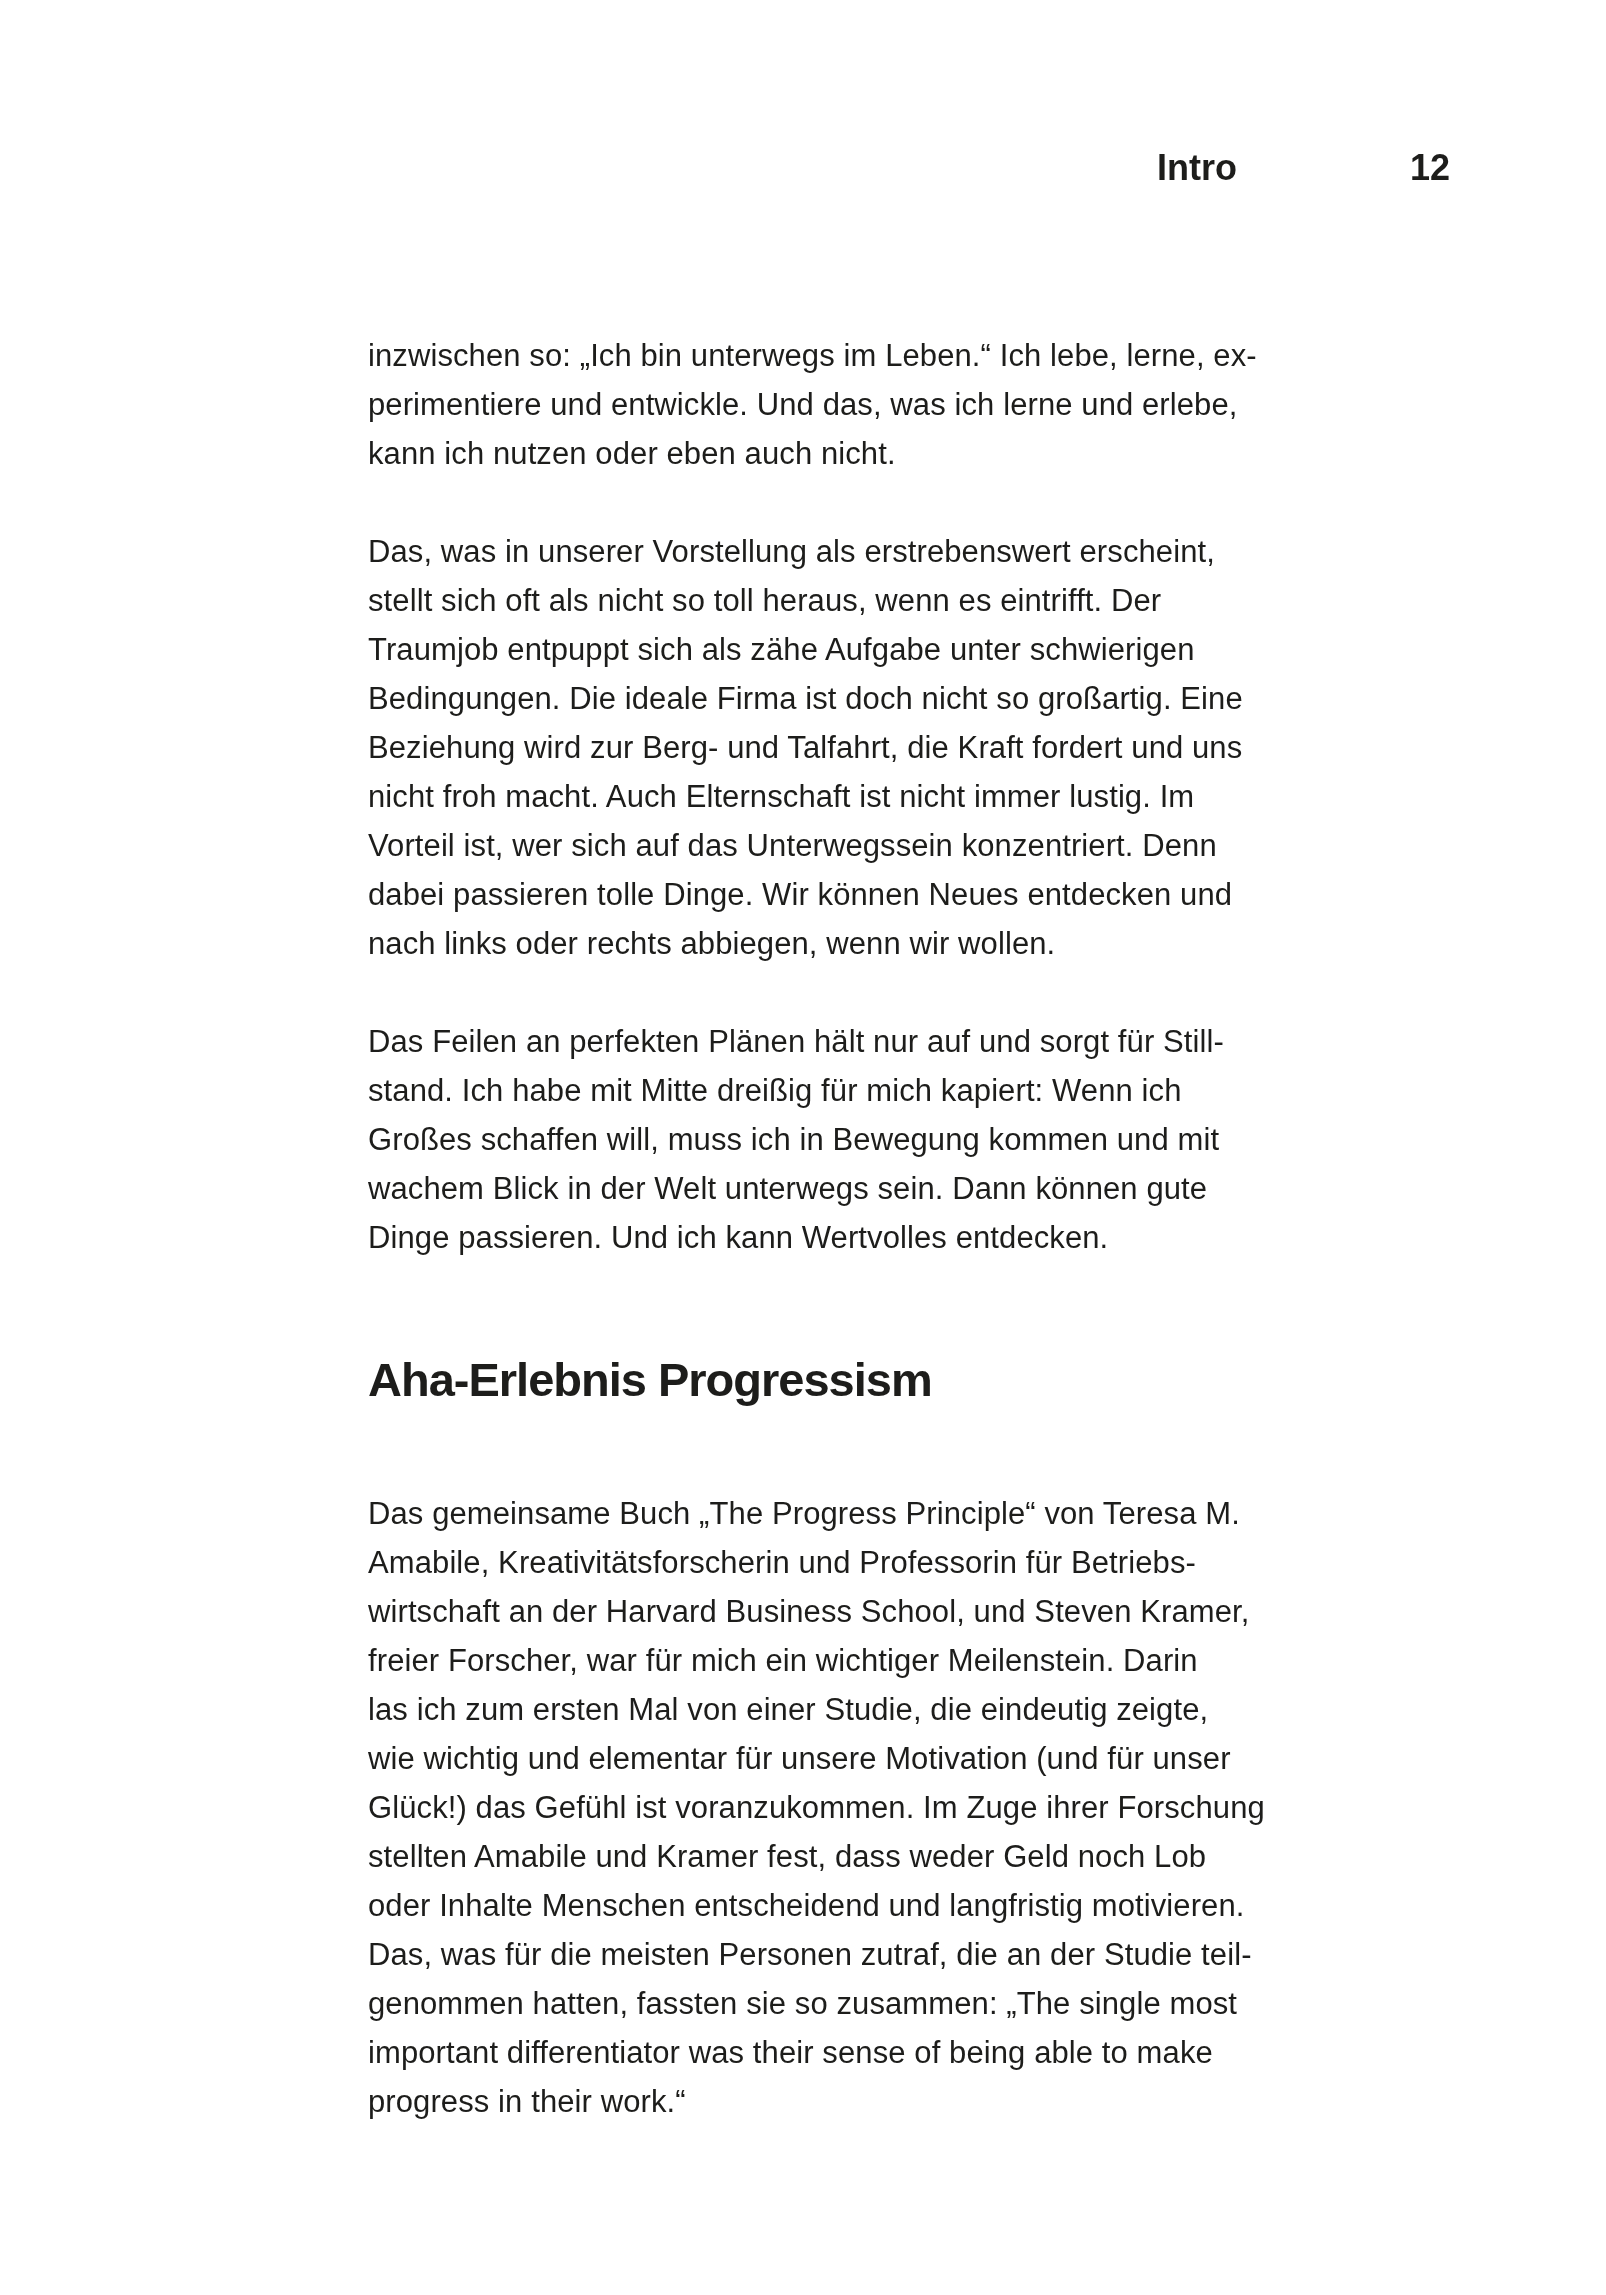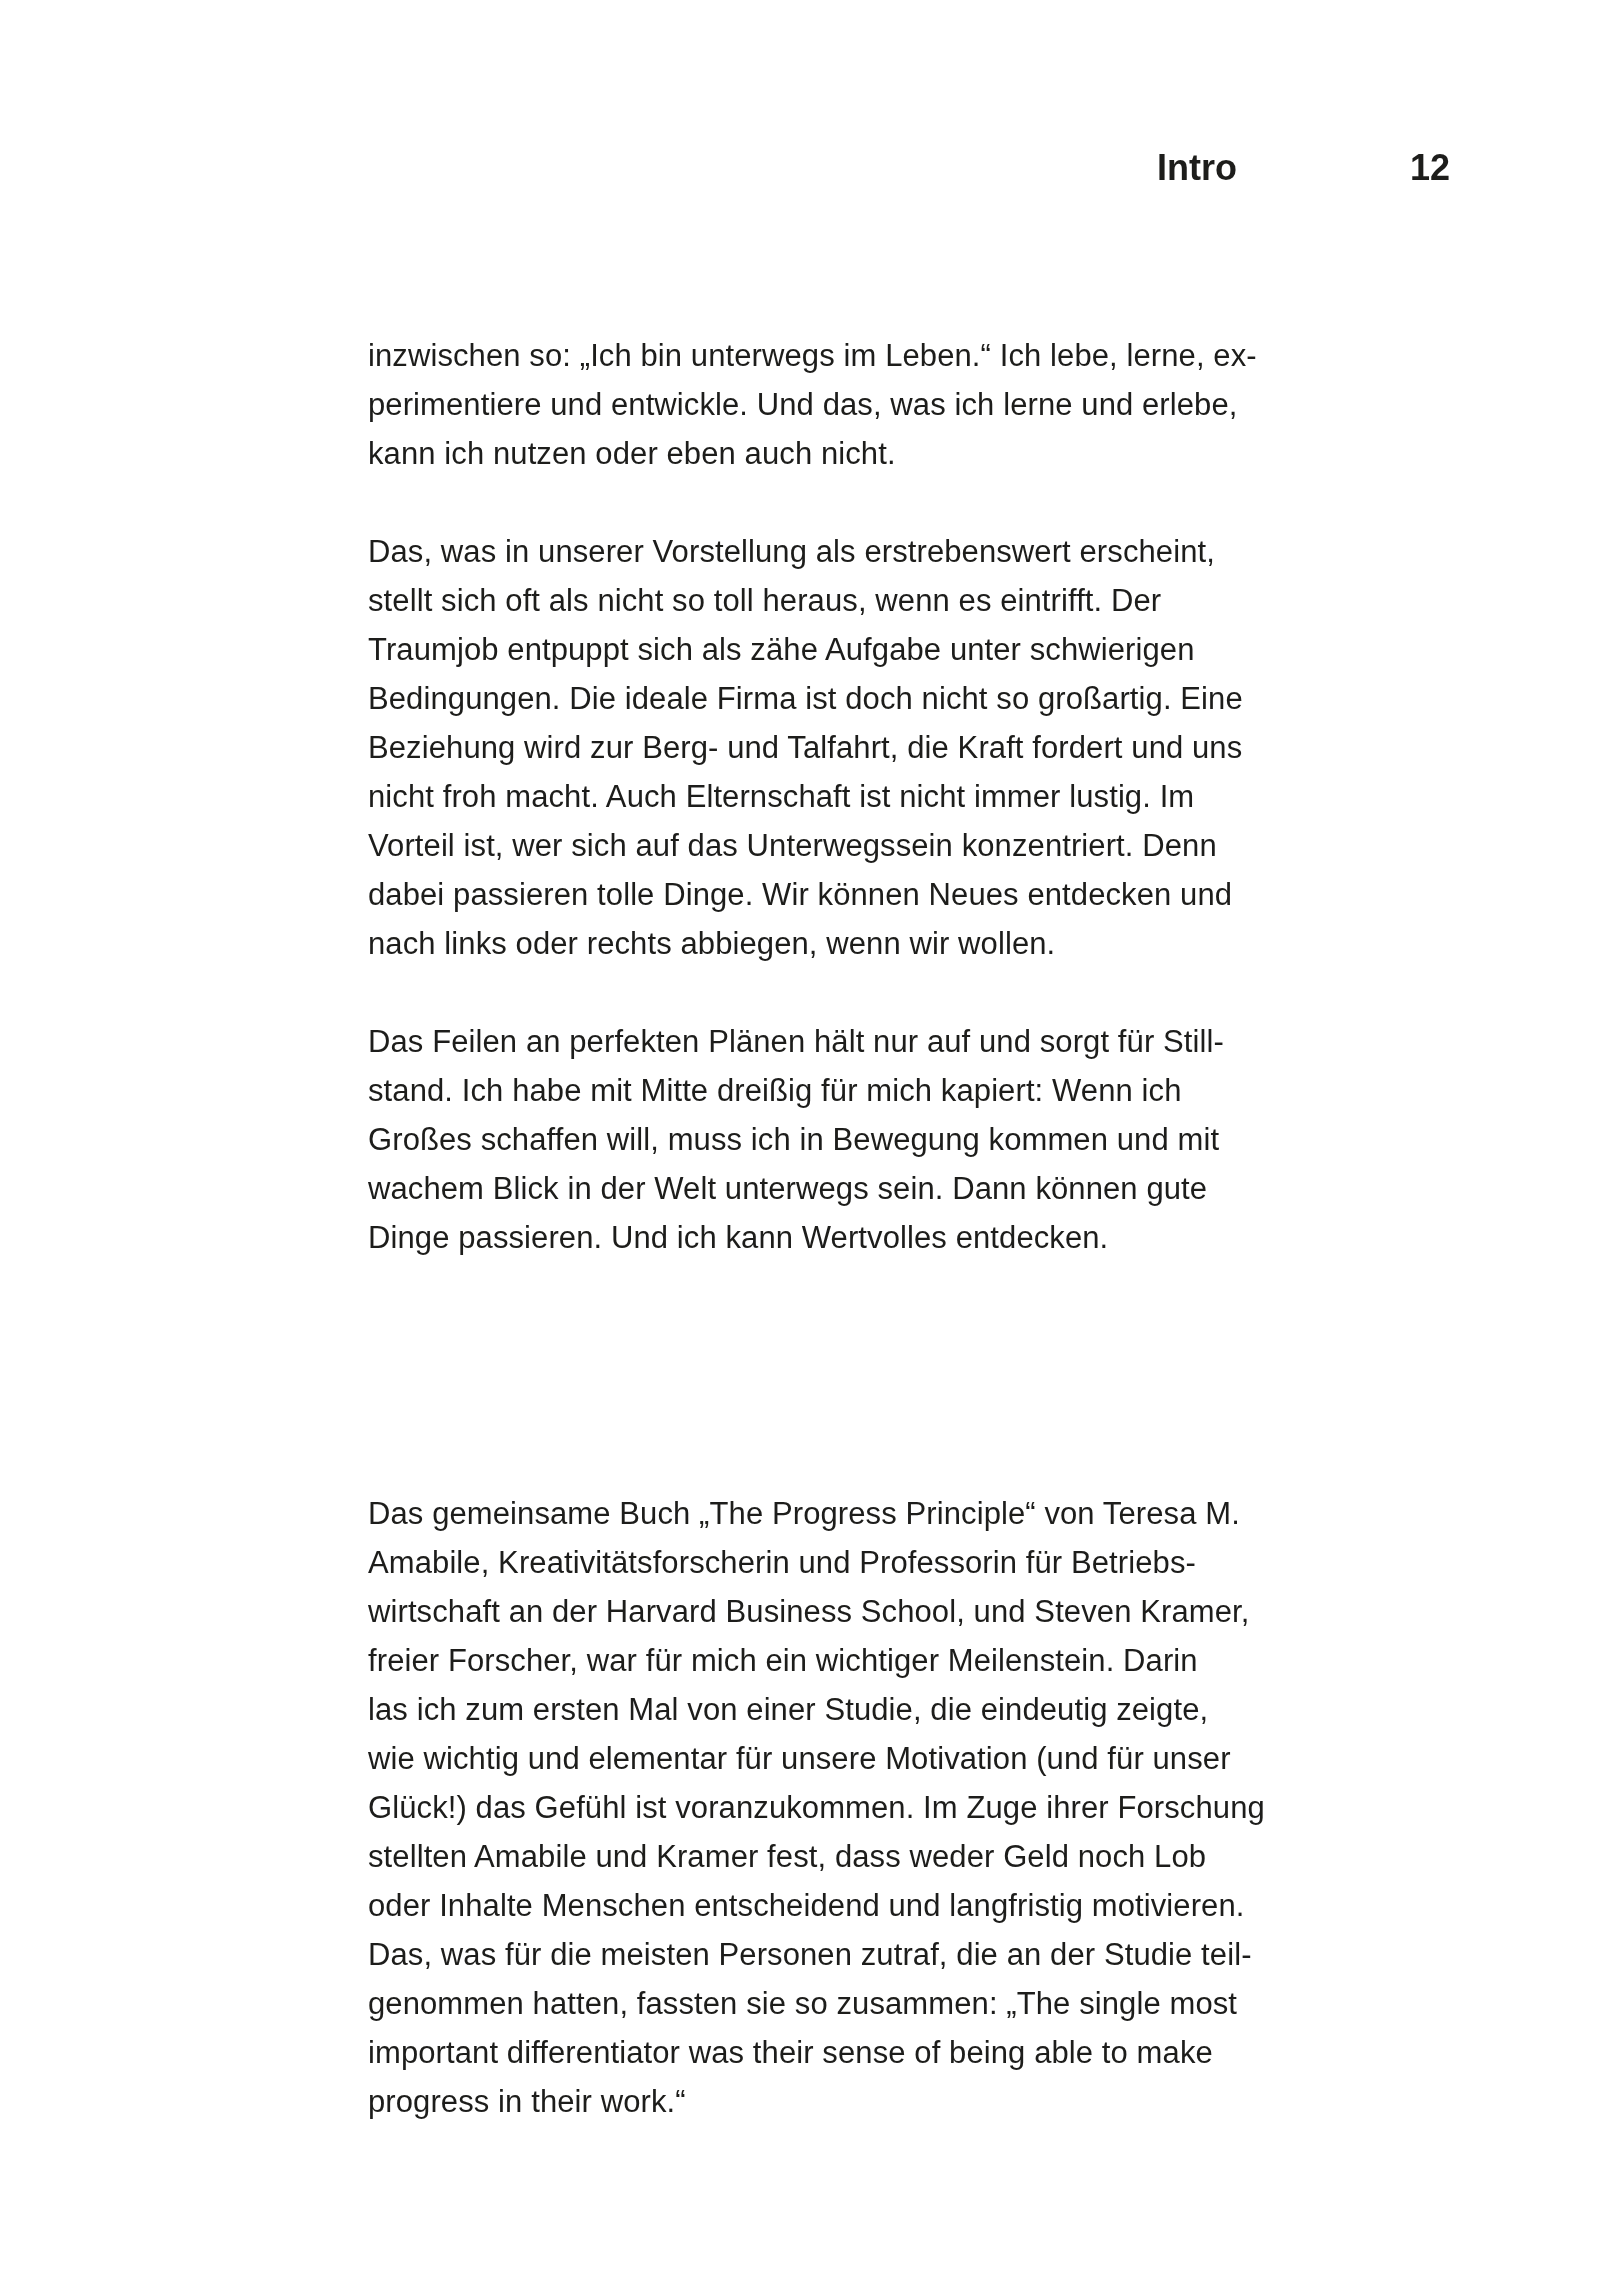--- a/index.html
+++ b/index.html
@@ -85,20 +85,21 @@
 Vorteil ist, wer sich auf das Unterwegssein konzentriert. Denn
 dabei passieren tolle Dinge. Wir können Neues entdecken und
 nach links oder rechts abbiegen, wenn wir wollen.</p>
     <p class="para">Das Feilen an perfekten Plänen hält nur auf und sorgt für Still-
 stand. Ich habe mit Mitte dreißig für mich kapiert: Wenn ich
 Großes schaffen will, muss ich in Bewegung kommen und mit
 wachem Blick in der Welt unterwegs sein. Dann können gute
 Dinge passieren. Und ich kann Wertvolles entdecken.</p>
   </div>
 
+  <h2 class="section-heading">Aha-Erlebnis Progressism</h2>
 
   <div class="text-column" id="body-block-2">
     <p class="para">Das gemeinsame Buch „The Progress Principle“ von Teresa M.
 Amabile, Kreativitätsforscherin und Professorin für Betriebs-
 wirtschaft an der Harvard Business School, und Steven Kramer,
 freier Forscher, war für mich ein wichtiger Meilenstein. Darin
 las ich zum ersten Mal von einer Studie, die eindeutig zeigte,
 wie wichtig und elementar für unsere Motivation (und für unser
 Glück!) das Gefühl ist voranzukommen. Im Zuge ihrer Forschung
 stellten Amabile und Kramer fest, dass weder Geld noch Lob

